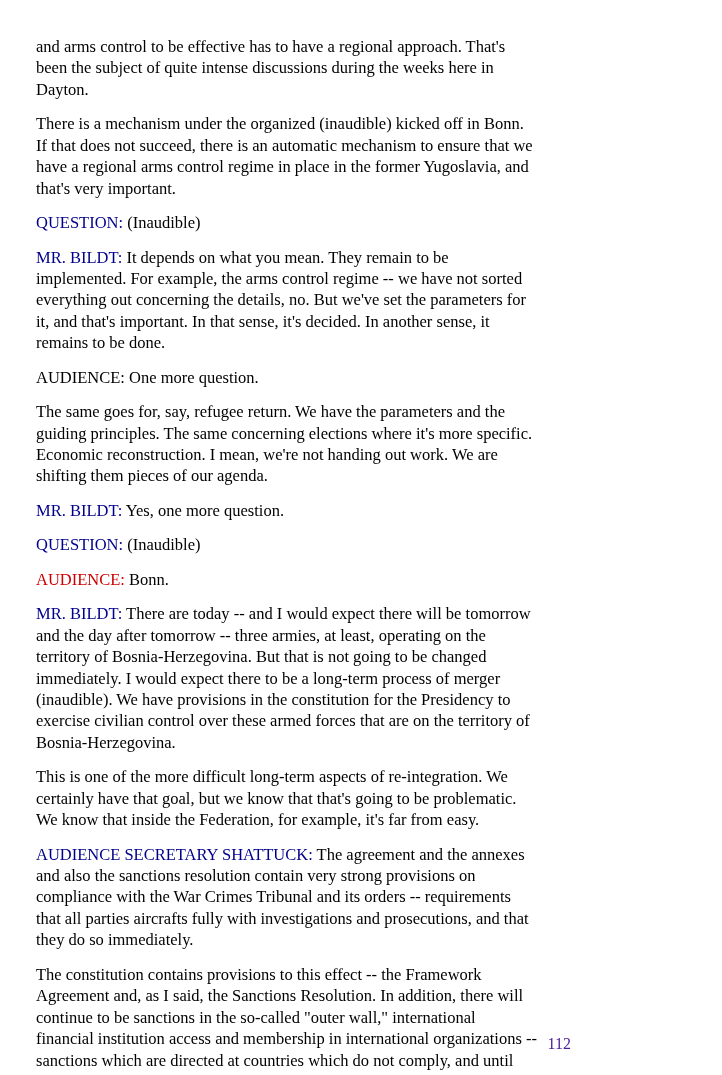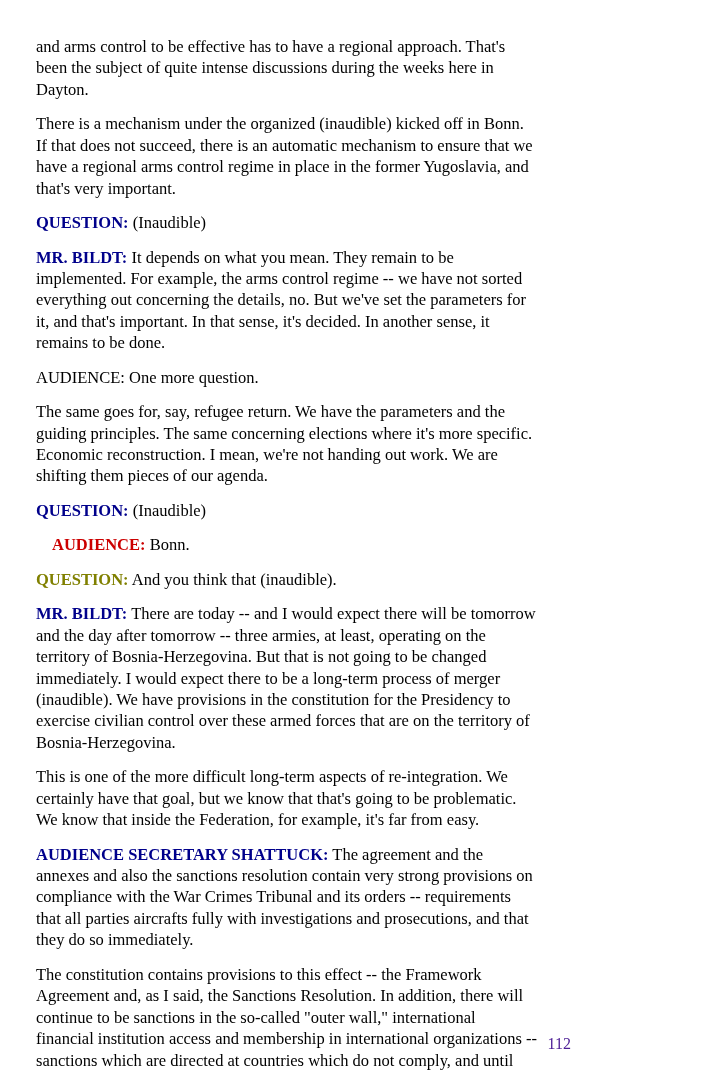--- a/index.html
+++ b/index.html
@@ -18,24 +18,24 @@
     font-size: 16.5px;
     line-height: 1.3;
     color: #000000;
     overflow: hidden;
   }
   .page p {
     margin: 0 0 13px 0;
     text-align: left;
   }
   .spk {
-    font-weight: bold;
+    font-weight: normal;
   }
   .spk.navy  { color: #00008B; }
-  .spk.red   { color: #CC0000; margin-left: 16px; }
+  .spk.red   { color: #CC0000; }
   .spk.olive { color: #808000; }
   .page-number {
     position: absolute;
     bottom: 20px;
     left: 0;
     width: 100%;
     text-align: right;
     font-size: 16px;
     color: #4c1d95;
   }
@@ -50,26 +50,26 @@
   <p><span>There is a mechanism under the organized (inaudible) kicked off in Bonn. If that does not succeed, there is an automatic mechanism to ensure that we have a regional arms control regime in place in the former Yugoslavia, and that's very important.</span></p>
 
   <p><span class="spk navy">QUESTION:</span><span> (Inaudible)</span></p>
 
   <p><span class="spk navy">MR. BILDT:</span><span> It depends on what you mean. They remain to be implemented. For example, the arms control regime -- we have not sorted everything out concerning the details, no. But we've set the parameters for it, and that's important. In that sense, it's decided. In another sense, it remains to be done.</span></p>
 
   <p><span>AUDIENCE: One more question.</span></p>
 
   <p><span>The same goes for, say, refugee return. We have the parameters and the guiding principles. The same concerning elections where it's more specific. Economic reconstruction. I mean, we're not handing out work. We are shifting them pieces of our agenda.</span></p>
 
+  <p><span class="spk navy">MR. BILDT:</span><span> Yes, one more question.</span></p>
 
   <p><span class="spk navy">QUESTION:</span><span> (Inaudible)</span></p>
 
   <p><span class="spk red">AUDIENCE:</span><span> Bonn.</span></p>
 
-  <p><span class="spk olive">QUESTION:</span><span> And you think that (inaudible).</span></p>
 
   <p><span class="spk navy">MR. BILDT:</span><span> There are today -- and I would expect there will be tomorrow and the day after tomorrow -- three armies, at least, operating on the territory of Bosnia-Herzegovina. But that is not going to be changed immediately. I would expect there to be a long-term process of merger (inaudible). We have provisions in the constitution for the Presidency to exercise civilian control over these armed forces that are on the territory of Bosnia-Herzegovina.</span></p>
 
   <p><span>This is one of the more difficult long-term aspects of re-integration. We certainly have that goal, but we know that that's going to be problematic. We know that inside the Federation, for example, it's far from easy.</span></p>
 
 
   <p><span class="spk navy">AUDIENCE SECRETARY SHATTUCK:</span><span> The agreement and the annexes and also the sanctions resolution contain very strong provisions on compliance with the War Crimes Tribunal and its orders -- requirements that all parties aircrafts fully with investigations and prosecutions, and that they do so immediately.</span></p>
 
   <p><span>The constitution contains provisions to this effect -- the Framework Agreement and, as I said, the Sanctions Resolution. In addition, there will continue to be sanctions in the so-called "outer wall," international financial institution access and membership in international organizations -- sanctions which are directed at countries which do not comply, and until they fully comply those sanctions will remain in place. Complying means complying with orders -- orders of arrest, orders of interviewing witnesses, orders regarding investigation -- and the agreement also specifies that the War Crimes Tribunal shall be given full access to all territories, all areas in Bosnia-Herzegovina where investigations need to be conducted.</span></p>
 

